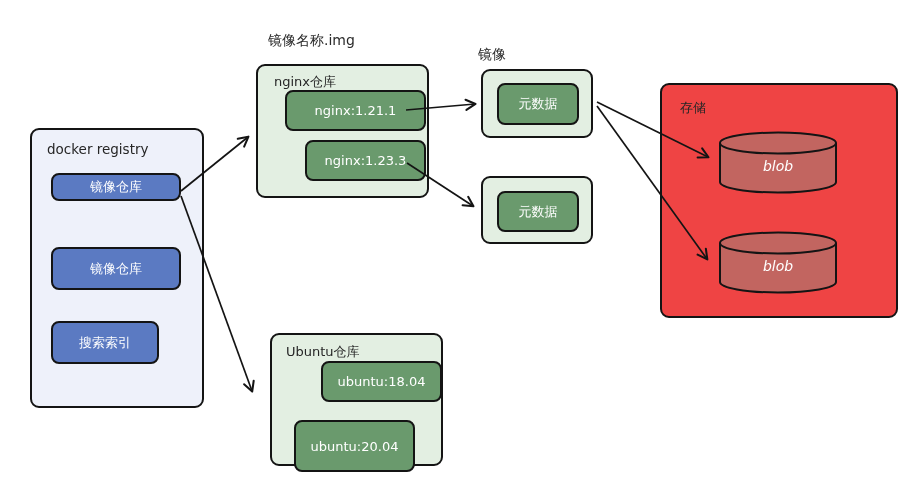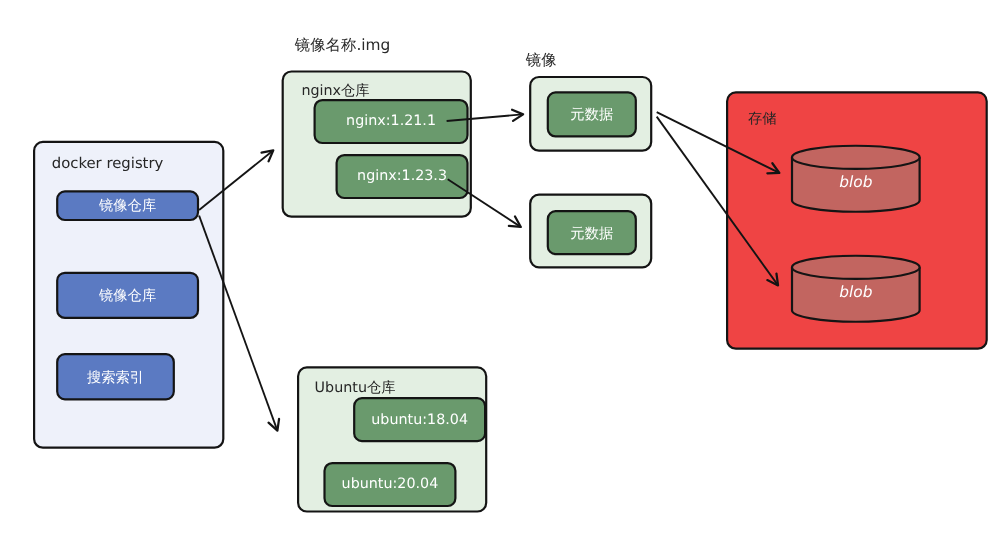--- a/index.html
+++ b/index.html
@@ -89,21 +89,21 @@
 
   <div class="group-box fill-green" style="left:256px; top:64px; width:173px; height:134px;">
     <div class="group-title" style="left:16px; top:7px;">nginx仓库</div>
     <div class="chip chip-green" style="left:27px; top:24px; width:141px; height:41px;">nginx:1.21.1</div>
     <div class="chip chip-green" style="left:27px; top:74px; width:121px; height:41px;margin-left:20px;">nginx:1.23.3</div>
   </div>
 
   <div class="group-box fill-green" style="left:270px; top:333px; width:173px; height:133px;">
     <div class="group-title" style="left:14px; top:8px;">Ubuntu仓库</div>
     <div class="chip chip-green" style="left:22px; top:26px; width:121px; height:41px;margin-left:27px;">ubuntu:18.04</div>
-    <div class="chip chip-green" style="left:22px; top:85px; width:121px; height:41px;">ubuntu:20.04</div>
+    <div class="chip chip-green" style="left:22px; top:85px; width:121px; height:52px;">ubuntu:20.04</div>
   </div>
 
   <div class="group-box fill-green" style="left:481px; top:69px; width:112px; height:69px;">
     <div class="chip chip-green" style="left:14px; top:12px; width:82px; height:42px;">元数据</div>
   </div>
   <div class="group-box fill-green" style="left:481px; top:176px; width:112px; height:68px;">
     <div class="chip chip-green" style="left:14px; top:13px; width:82px; height:41px;">元数据</div>
   </div>
 
   <div class="group-box fill-pink" style="left:660px; top:83px; width:238px; height:235px;">

